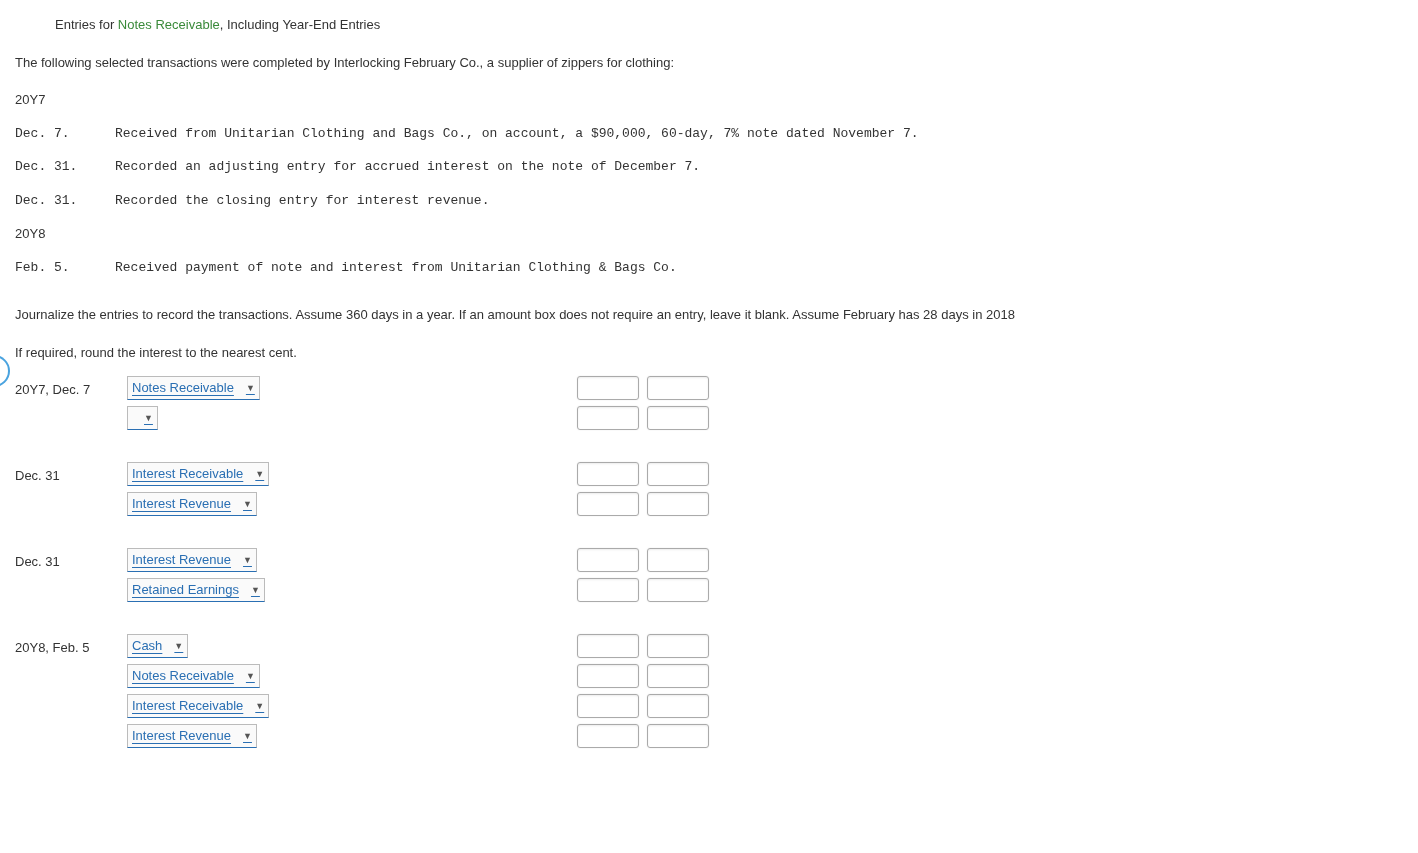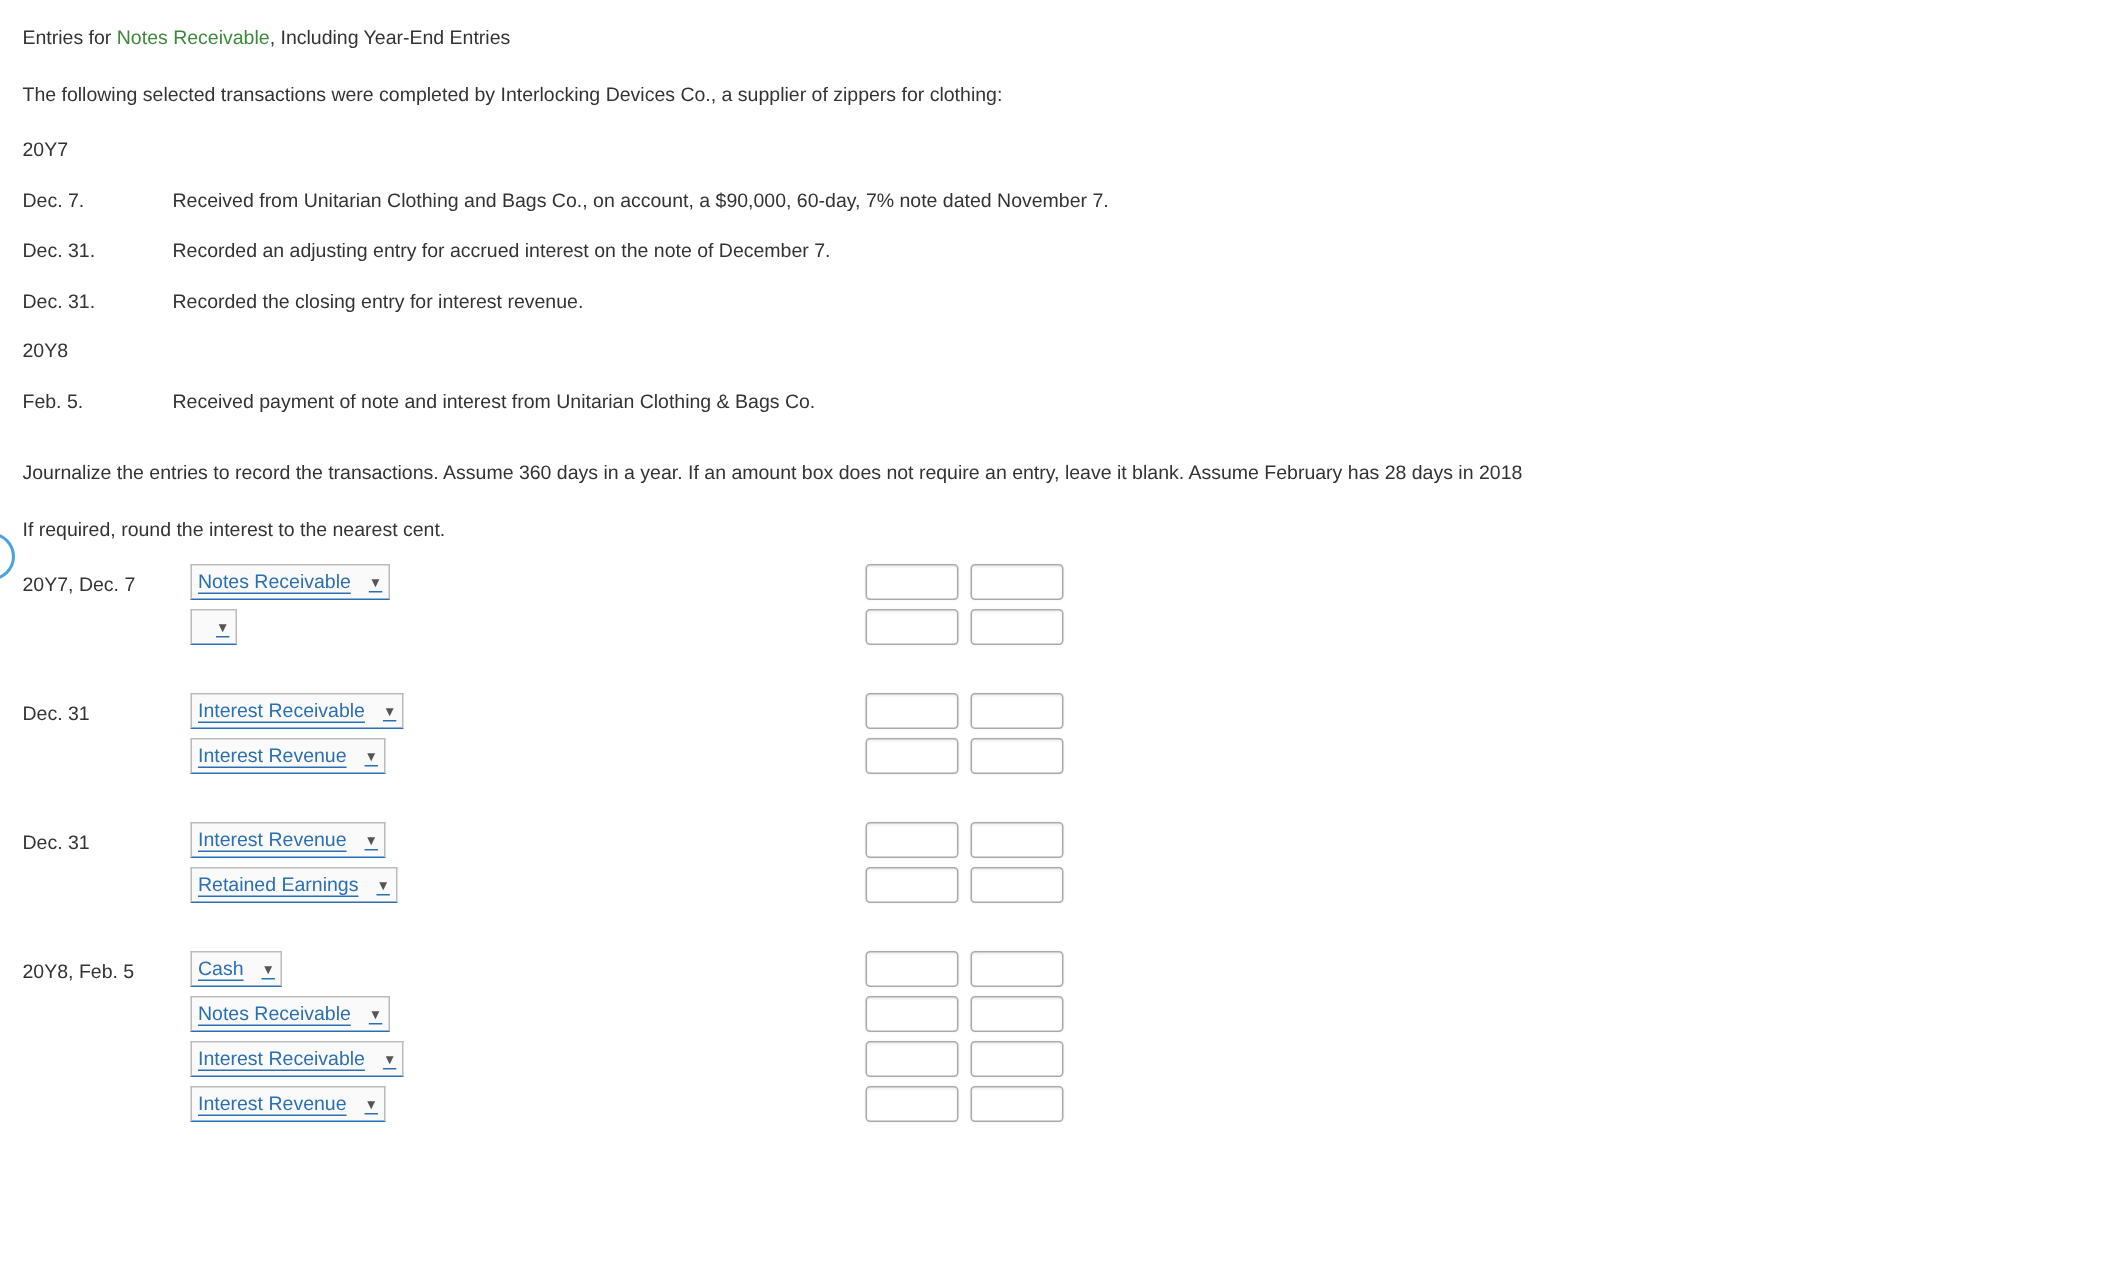--- a/index.html
+++ b/index.html
@@ -6,24 +6,24 @@
     font-family: Verdana, Geneva, sans-serif;
     font-size: 13px;
     color: #333;
     margin: 0;
     padding: 15px;
     background: #fff;
     width: 1418px;
     box-sizing: border-box;
     line-height: 1.5;
   }
-  .title-line { margin-bottom: 18px; }
+  .title-line { margin-bottom: 18px; margin-left: 40px; }
   .link-green { color: #3a8a3a; }
   .intro { margin-bottom: 18px; }
-  .txn-row { display: flex; margin-bottom: 14px; }
+  .txn-row { display: flex; margin-bottom: 14px; font-family: Liberation Mono, monospace; }
   .txn-date { width: 100px; flex: 0 0 100px; }
   .txn-desc { flex: 1; }
   .year-label { margin: 14px 0; }
   .instr { margin: 28px 0 18px 0; }
   .round-note { margin-bottom: 14px; }
   .bubble {
     position: absolute;
     left: -6px;
     top: 355px;
     width: 14px;
@@ -86,21 +86,21 @@
 </style>
 </head>
 <body>
 
 <div class="bubble"></div>
 
 <div class="title-line">
   <span>Entries for </span><span class="link-green">Notes Receivable</span><span>, Including Year-End Entries</span>
 </div>
 
-<div class="intro">The following selected transactions were completed by Interlocking Devices Co., a supplier of zippers for clothing:</div>
+<div class="intro">The following selected transactions were completed by Interlocking February Co., a supplier of zippers for clothing:</div>
 
 <div class="year-label">20Y7</div>
 
 <div class="txn-row">
   <div class="txn-date">Dec. 7.</div>
   <div class="txn-desc">Received from Unitarian Clothing and Bags Co., on account, a $90,000, 60-day, 7% note dated November 7.</div>
 </div>
 <div class="txn-row">
   <div class="txn-date">Dec. 31.</div>
   <div class="txn-desc">Recorded an adjusting entry for accrued interest on the note of December 7.</div>

